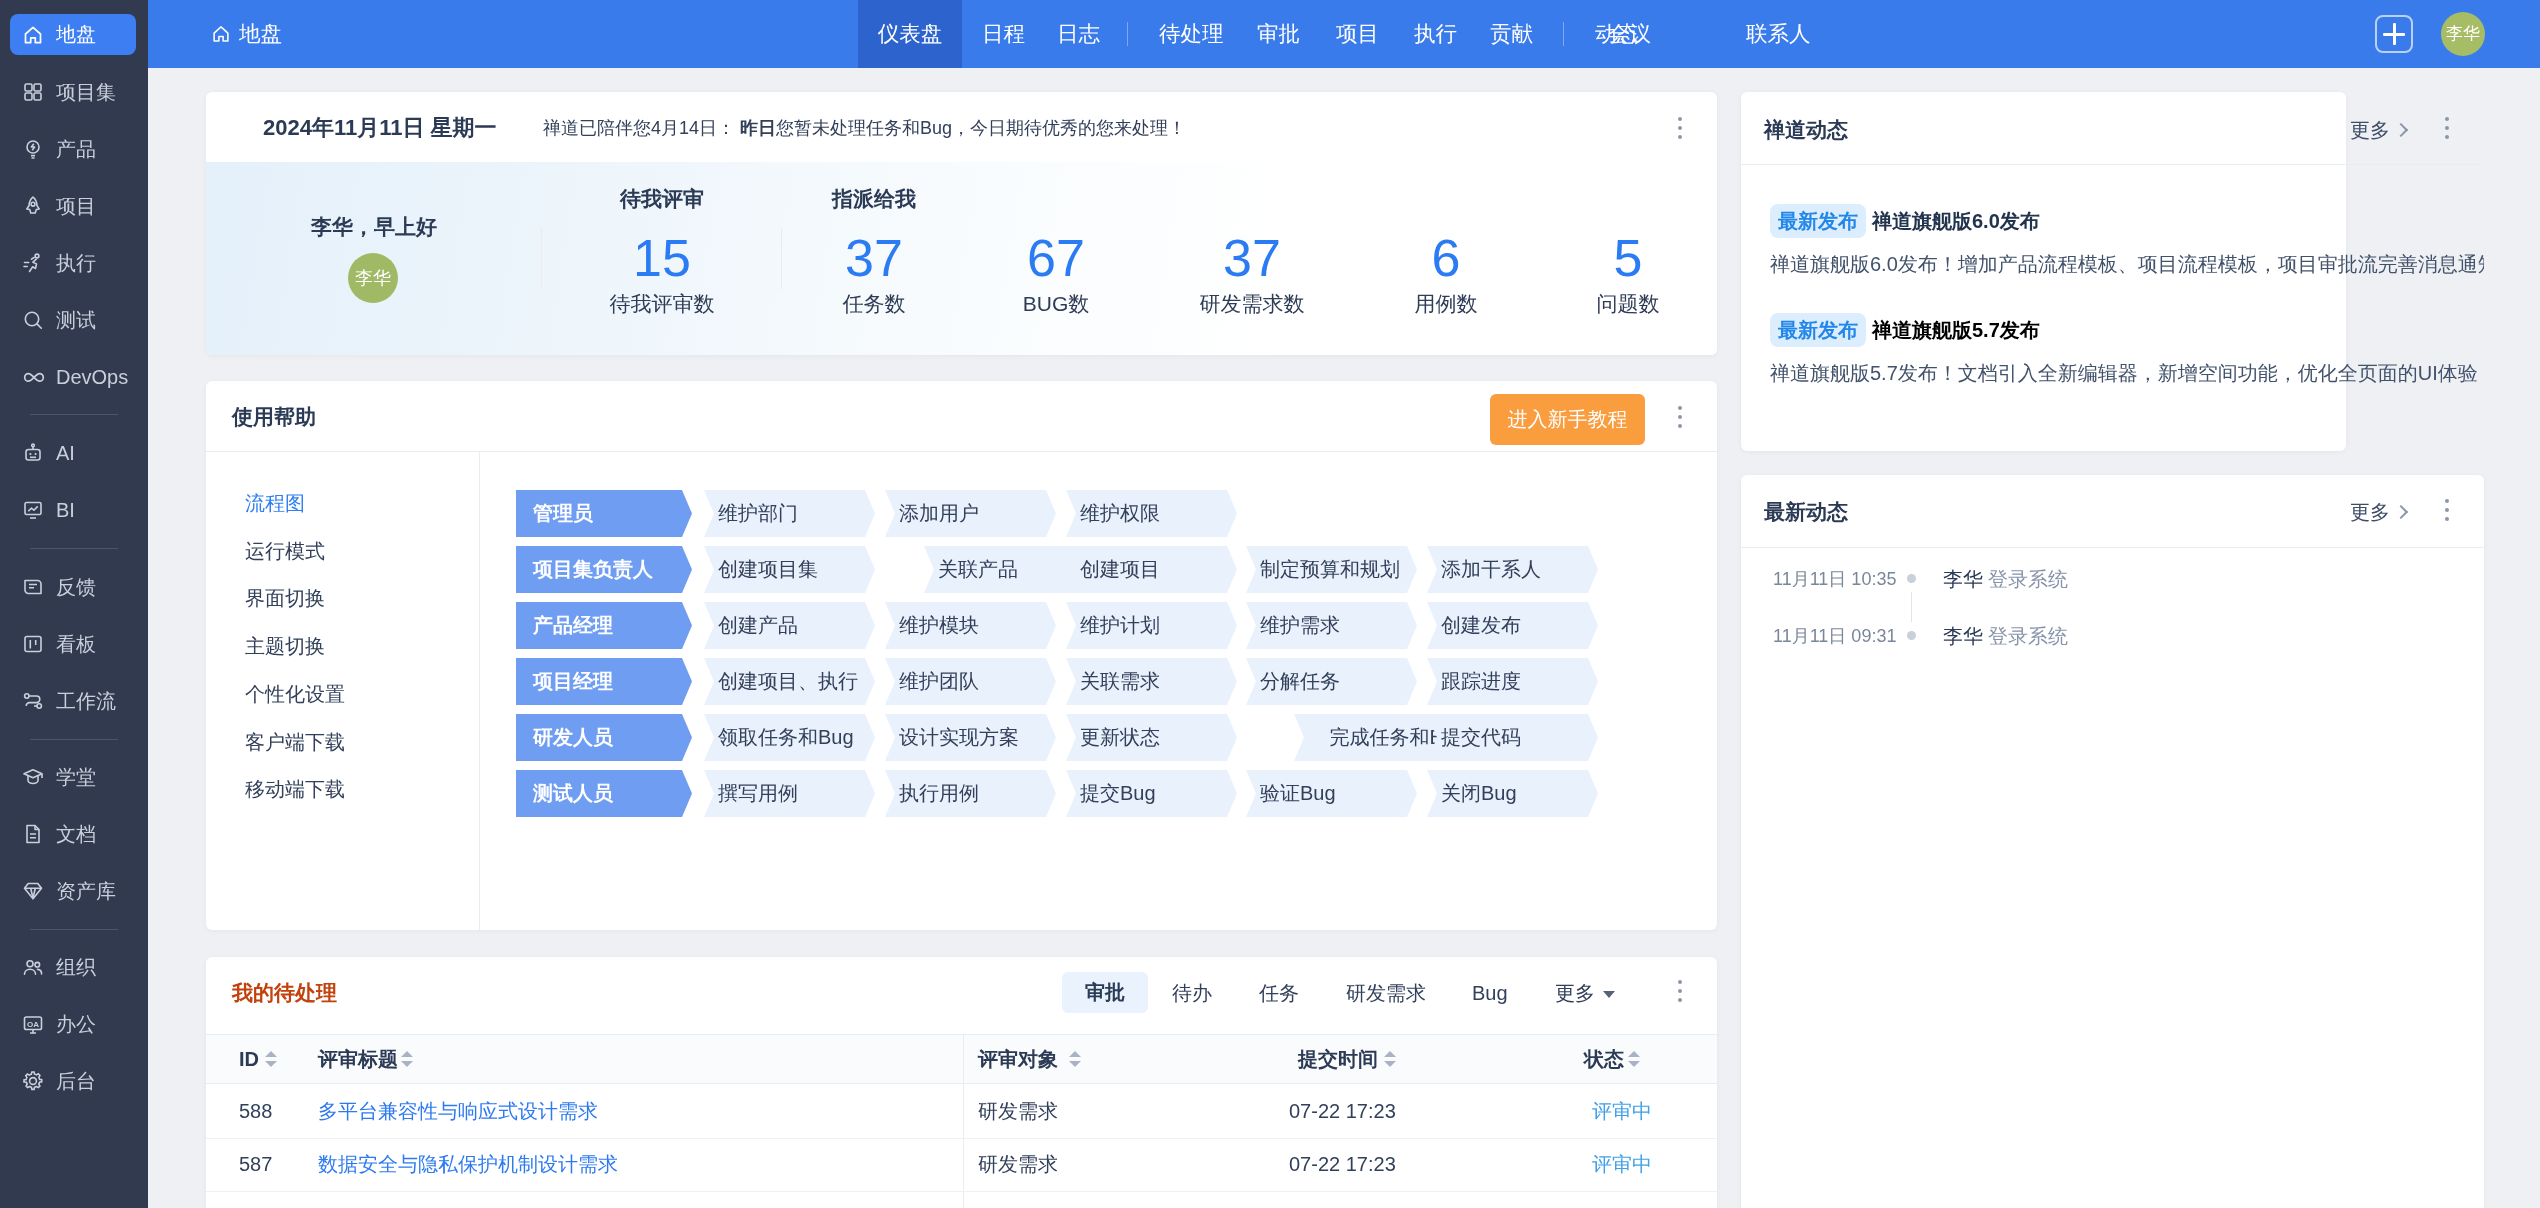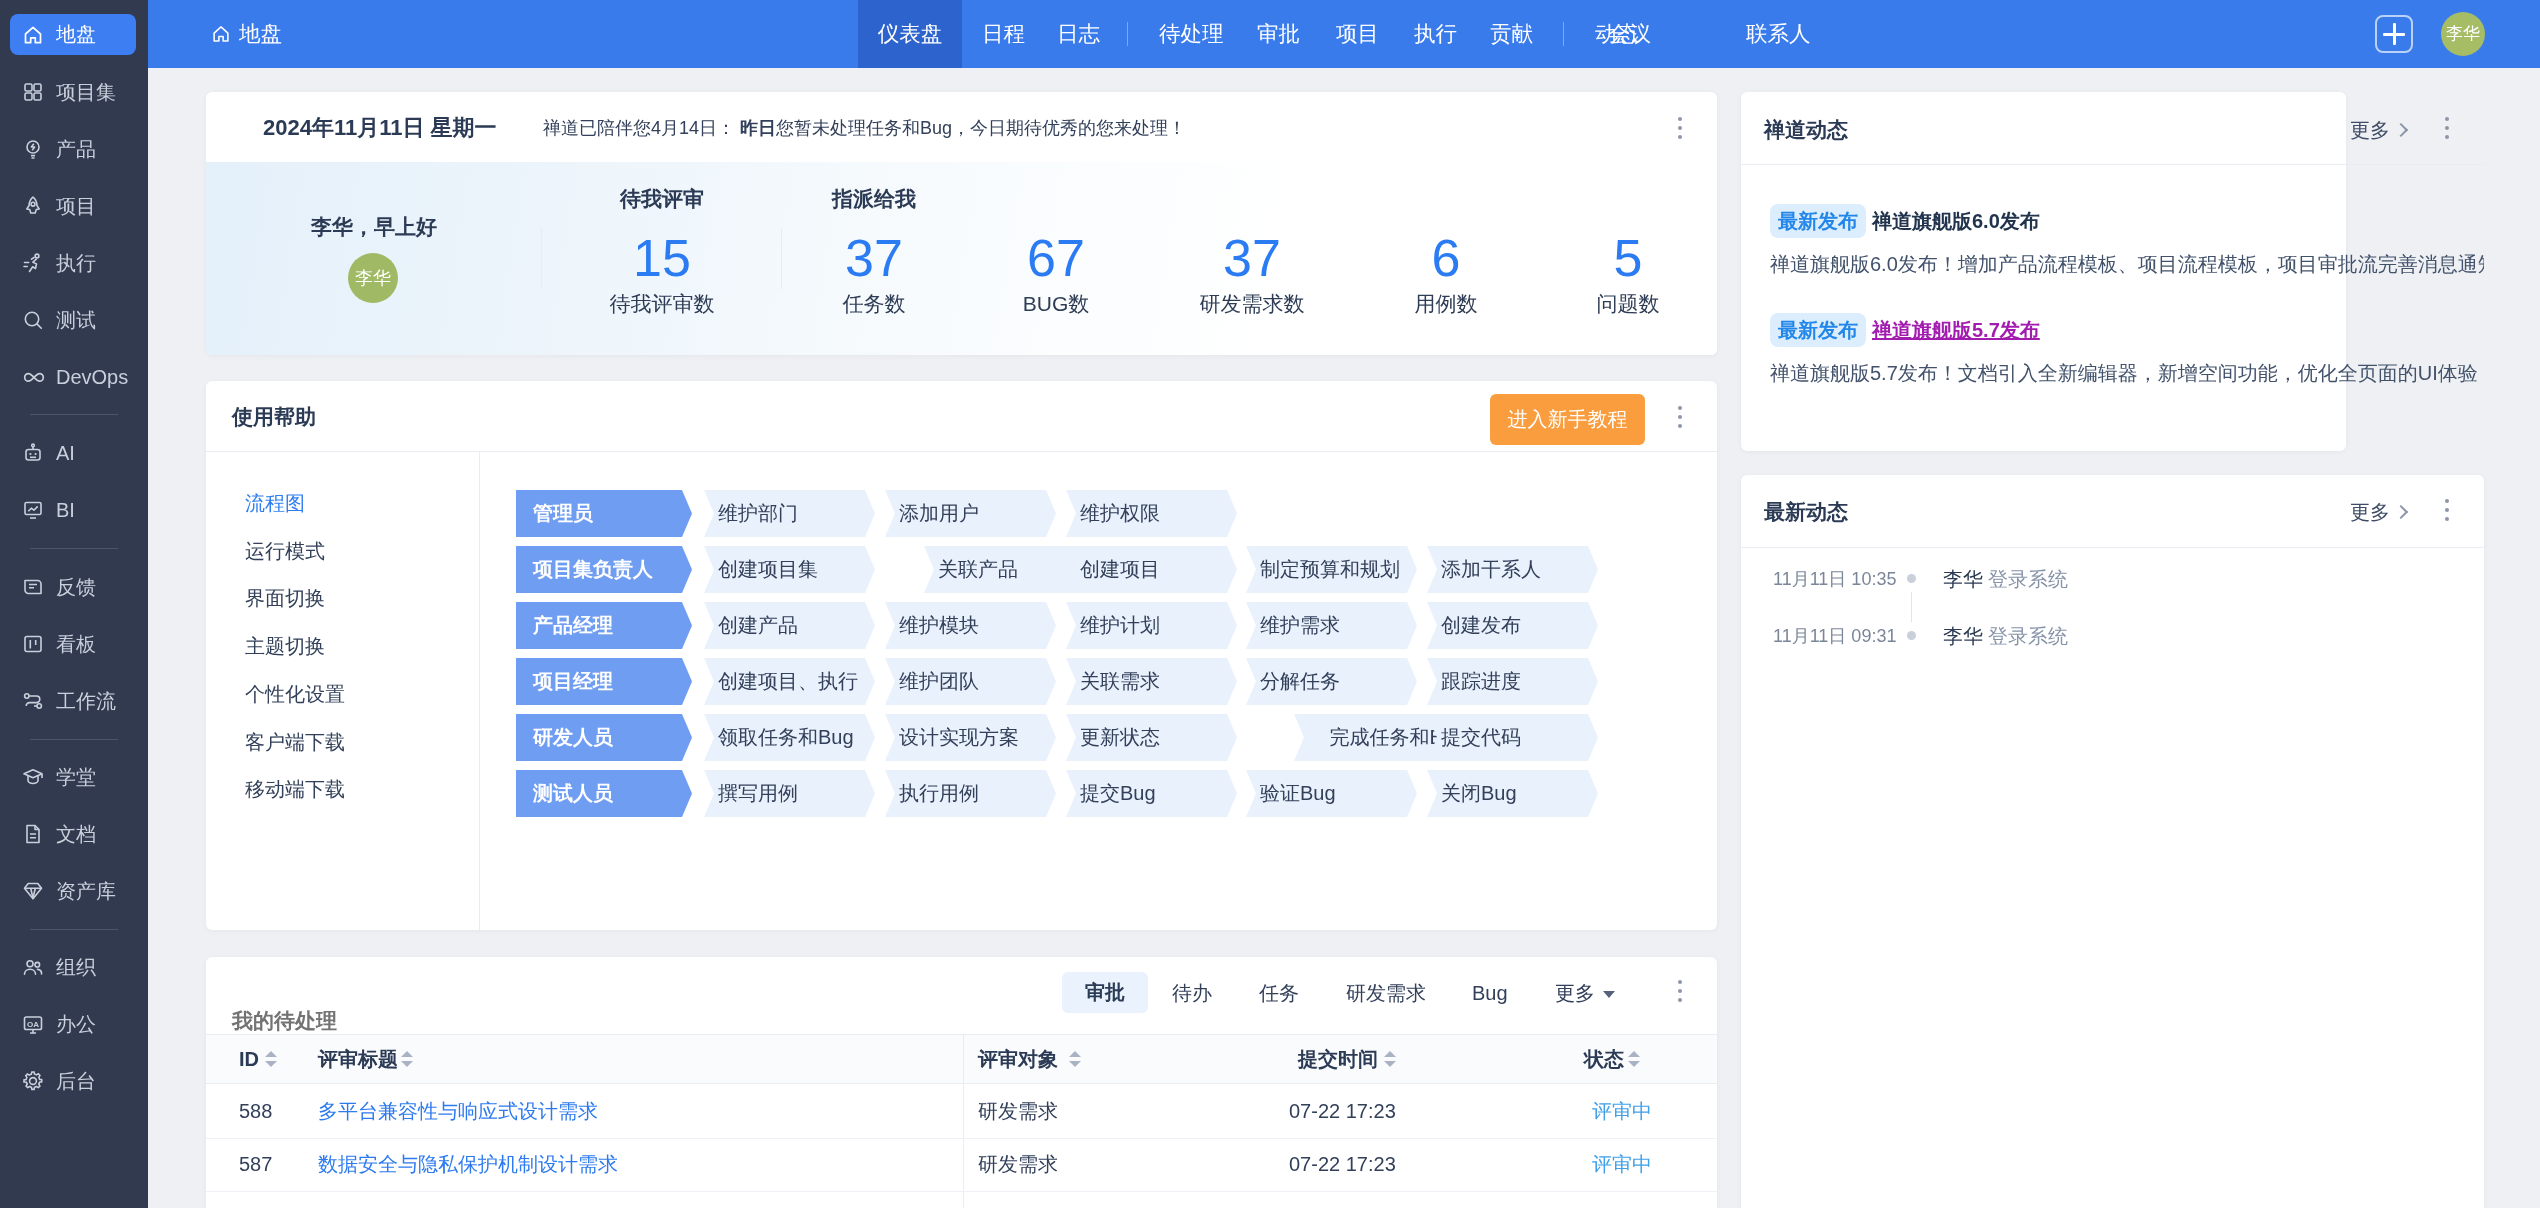--- a/index.html
+++ b/index.html
@@ -288,21 +288,21 @@
 
     <div class="role" style="left:310px;top:389px;">测试人员</div>
     <div class="step" style="left:498px;top:389px;">撰写用例</div>
     <div class="step" style="left:679px;top:389px;">执行用例</div>
     <div class="step" style="left:860px;top:389px;">提交Bug</div>
     <div class="step" style="left:1040px;top:389px;">验证Bug</div>
     <div class="step" style="left:1221px;top:389px;">关闭Bug</div>
   </div>
 
   <div class="card" style="left:206px;top:957px;width:1511px;height:285px;">
-    <div class="t b" style="left:26px;top:21px;line-height:30px;font-size:21px;color:#737373;margin-top:28px;">我的待处理</div>
+    <div class="t b" style="left:26px;top:21px;line-height:30px;font-size:21px;color:#c2410c;">我的待处理</div>
     <div class="abs" style="left:856px;top:15px;width:86px;height:41px;border-radius:6px;background:#e9f2fd;color:#2b3c56;font-weight:bold;font-size:20px;line-height:41px;text-align:center;">审批</div>
     <div class="t" style="left:966px;top:22px;line-height:28px;">待办</div>
     <div class="t" style="left:1053px;top:22px;line-height:28px;">任务</div>
     <div class="t" style="left:1140px;top:22px;line-height:28px;">研发需求</div>
     <div class="t" style="left:1266px;top:22px;line-height:28px;">Bug</div>
     <div class="t" style="left:1349px;top:22px;line-height:28px;">更多<span class="caret"></span></div>
     <div class="dots" style="left:1472px;top:23px;">
         <i></i>
         <i></i>
         <i></i>
@@ -340,21 +340,21 @@
     <div class="dots" style="left:704px;top:25px;">
         <i></i>
         <i></i>
         <i></i>
       </div>
     <div class="hdiv" style="left:0;top:72px;width:743px;"></div>
     <div class="abs" style="left:29px;top:112px;width:96px;height:34px;border-radius:8px;background:#dceefe;color:#2287e8;font-weight:bold;font-size:20px;line-height:34px;text-align:center;">最新发布</div>
     <div class="t b" style="left:131px;top:115px;line-height:28px;color:#22344d;">禅道旗舰版6.0发布</div>
     <div class="abs" style="left:29px;top:158px;width:714px;height:28px;line-height:28px;font-size:20px;color:#42526b;white-space:nowrap;overflow:hidden;">禅道旗舰版6.0发布！增加产品流程模板、项目流程模板，项目审批流完善消息通知，全新的界面体验</div>
     <div class="abs" style="left:29px;top:221px;width:96px;height:34px;border-radius:8px;background:#dceefe;color:#2287e8;font-weight:bold;font-size:20px;line-height:34px;text-align:center;">最新发布</div>
-    <div class="t b" style="left:131px;top:224px;line-height:28px;color:#a21caf;text-decoration:underline;">禅道旗舰版5.7发布</div>
+    <div class="t b" style="left:131px;top:224px;line-height:28px;color:#000000;">禅道旗舰版5.7发布</div>
     <div class="abs" style="left:29px;top:267px;width:714px;height:28px;line-height:28px;font-size:20px;color:#42526b;white-space:nowrap;overflow:hidden;">禅道旗舰版5.7发布！文档引入全新编辑器，新增空间功能，优化全页面的UI体验，新增项目集</div>
   </div>
 
   <div class="card" style="left:1741px;top:475px;width:743px;height:871px;">
     <div class="t b" style="left:23px;top:22px;line-height:30px;font-size:21px;color:#2b3a55;">最新动态</div>
     <div class="t" style="left:609px;top:22px;line-height:30px;color:#3f4d66;">更多</div>
     <div class="chev" style="left:655px;top:32px;transform:rotate(45deg);"></div>
     <div class="dots" style="left:704px;top:24px;">
         <i></i>
         <i></i>

